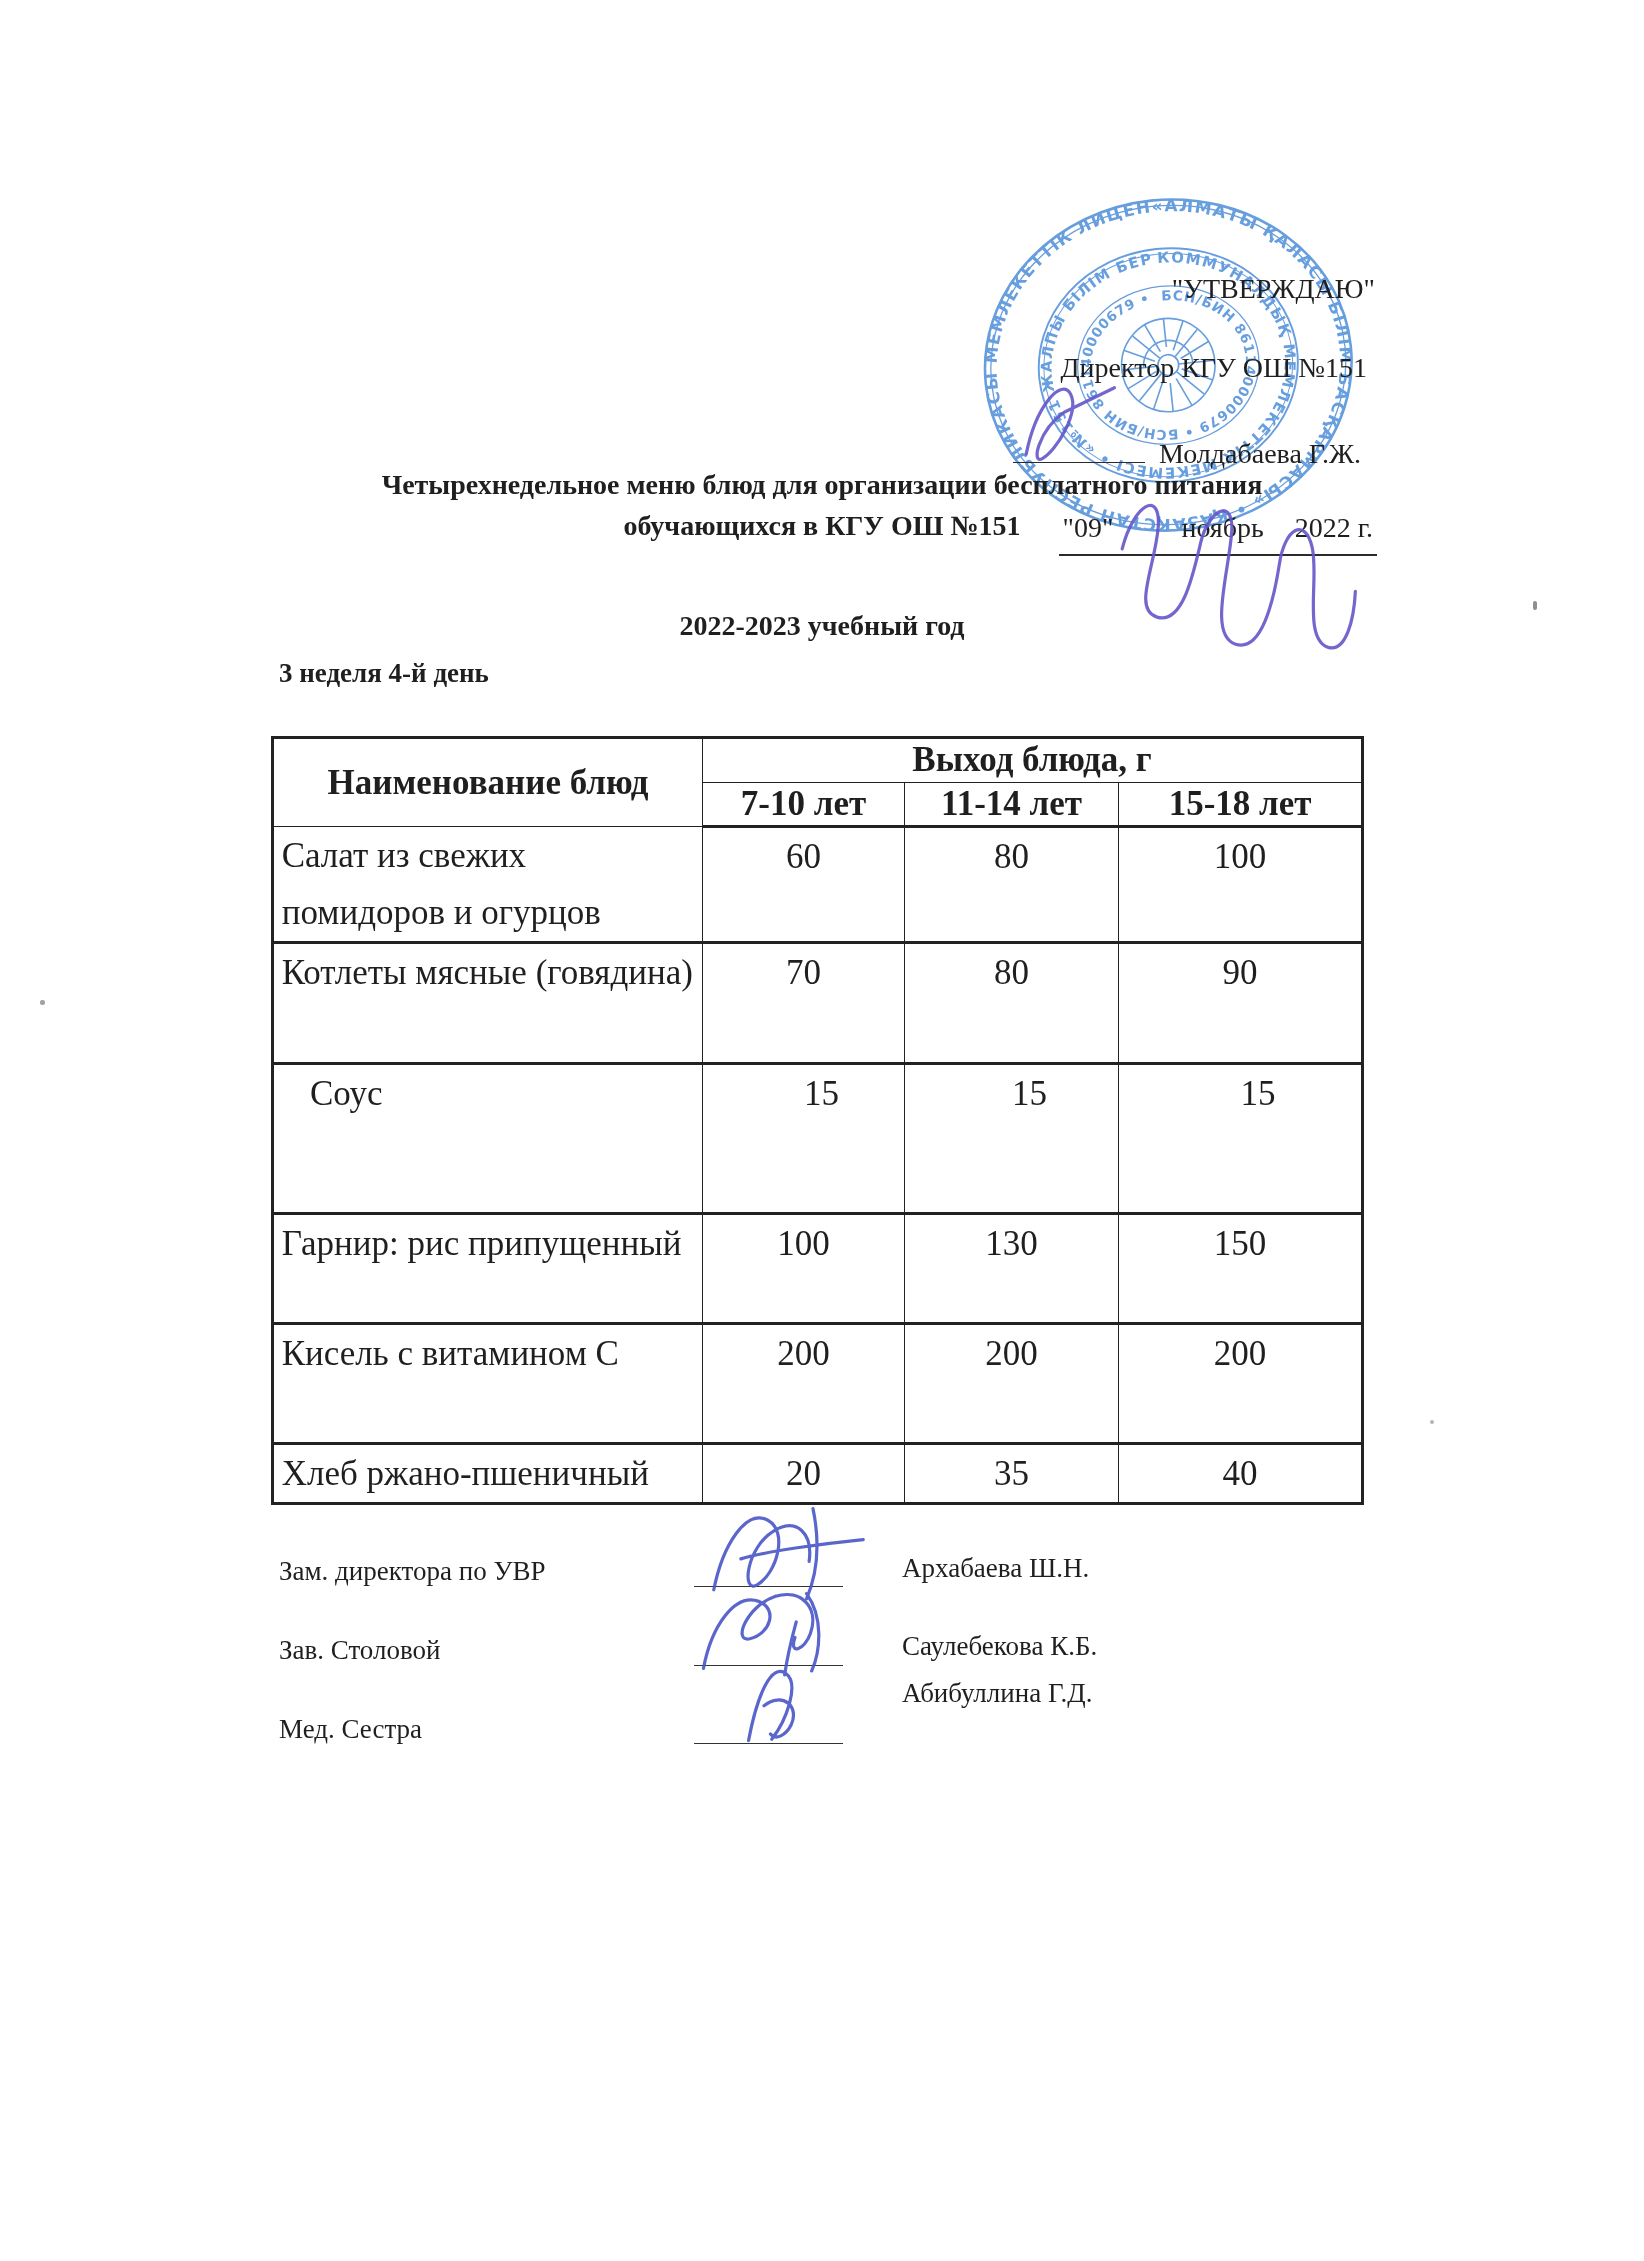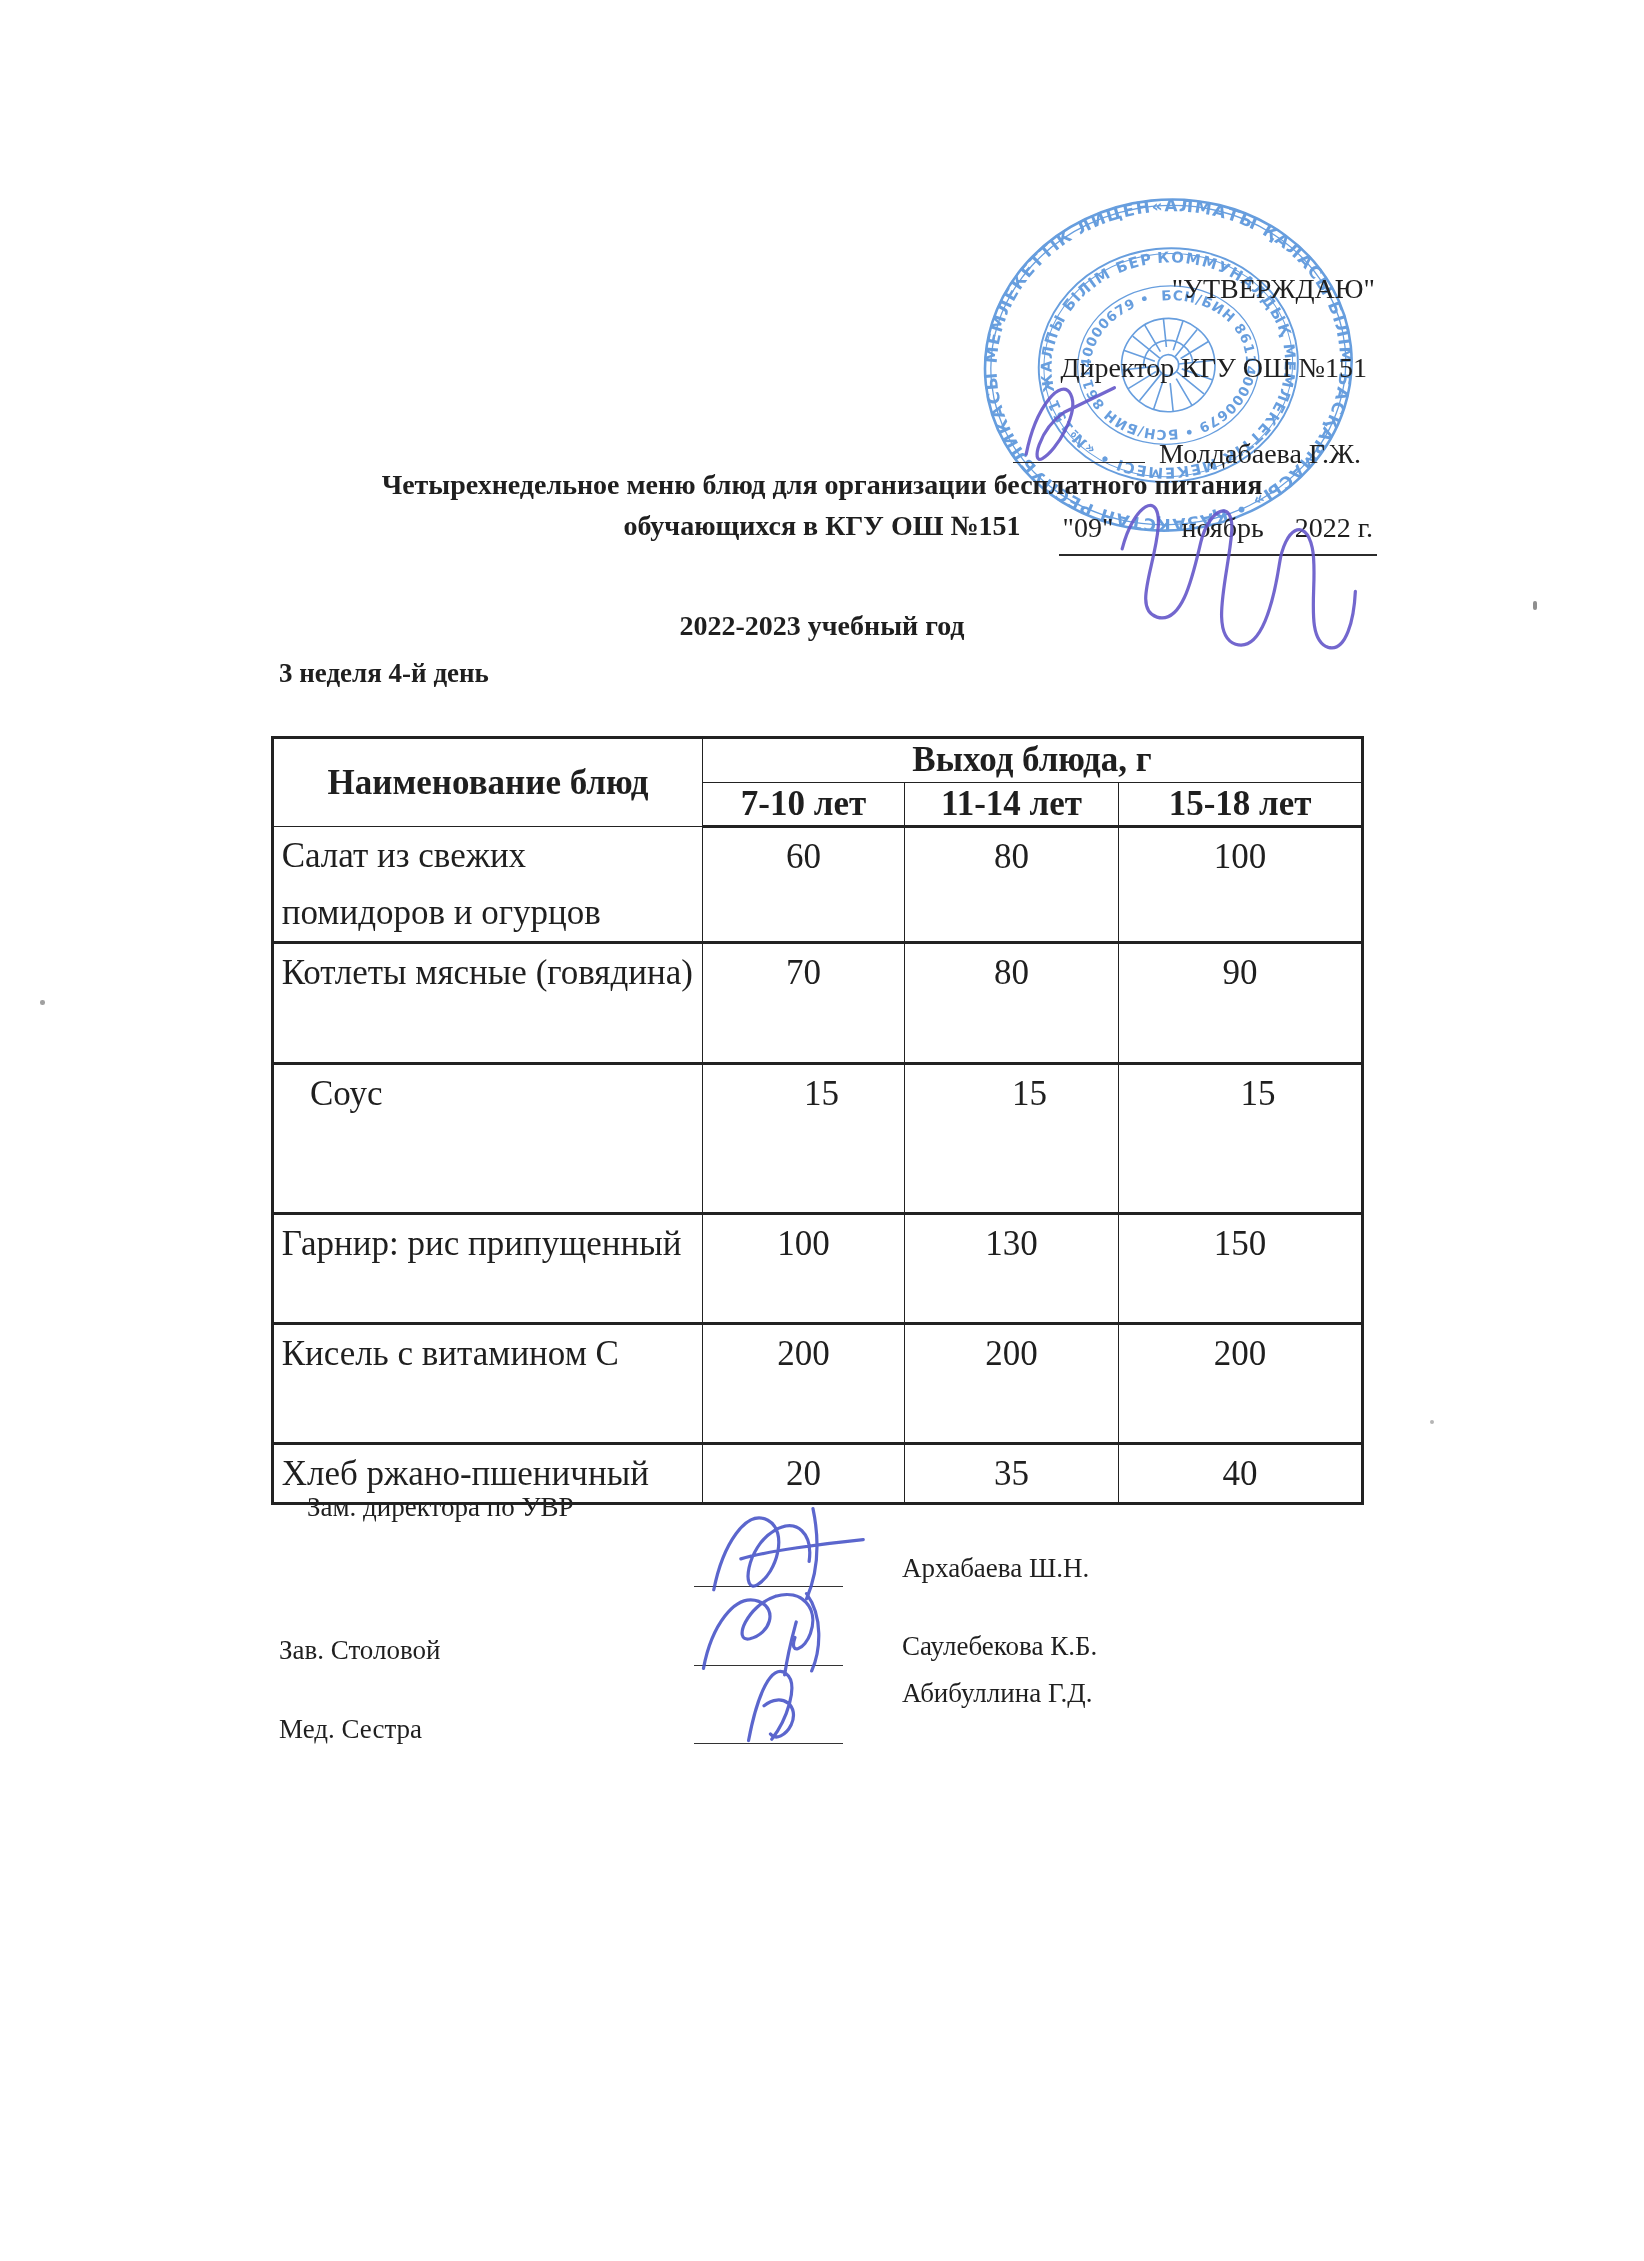--- a/index.html
+++ b/index.html
@@ -42,21 +42,21 @@
   .menu tr.r1 td{height:118px;border-top-width:3.2px;}
   .menu tr.r2 td{height:147px;border-top-width:3.2px;padding-left:36px;}
   .menu tr.r3 td{height:107px;border-top-width:3.2px;}
   .menu tr.r4 td{height:117px;border-top-width:3.2px;}
   .menu tr.r5 td{height:52px;border-top-width:3.2px;}
   
   .sig-role{position:absolute;left:279px;font-size:27px;white-space:nowrap;}
   .sig-name{position:absolute;left:902px;font-size:27px;white-space:nowrap;}
   .sig-line{position:absolute;left:694px;width:149px;height:0;
             border-bottom:1.9px solid #333;}
-  .sr1{top:1492px;margin-left:28px;} .sn1{top:1553px;} .sl1{top:1586px;}
+  .sr1{top:1556px;} .sn1{top:1553px;} .sl1{top:1586px;}
   .sr2{top:1635px;} .sn2{top:1631px;} .sl2{top:1665px;}
   .sr3{top:1714px;} .sn3{top:1678px;} .sl3{top:1743px;}
   
   .ink{position:absolute;left:0;top:0;width:1644px;height:2261px;z-index:5;
        pointer-events:none;}
   
   .speck{position:absolute;background:#a0a0a0;border-radius:50%;}
   .sp1{left:40px;top:1000px;width:4.5px;height:4.5px;}
   .sp2{left:1533px;top:601px;width:3.9px;height:9px;border-radius:1.9px;background:#8f8f8f;}
   .sp3{left:1430px;top:1420px;width:3.9px;height:3.9px;background:#b5b5b5;}

